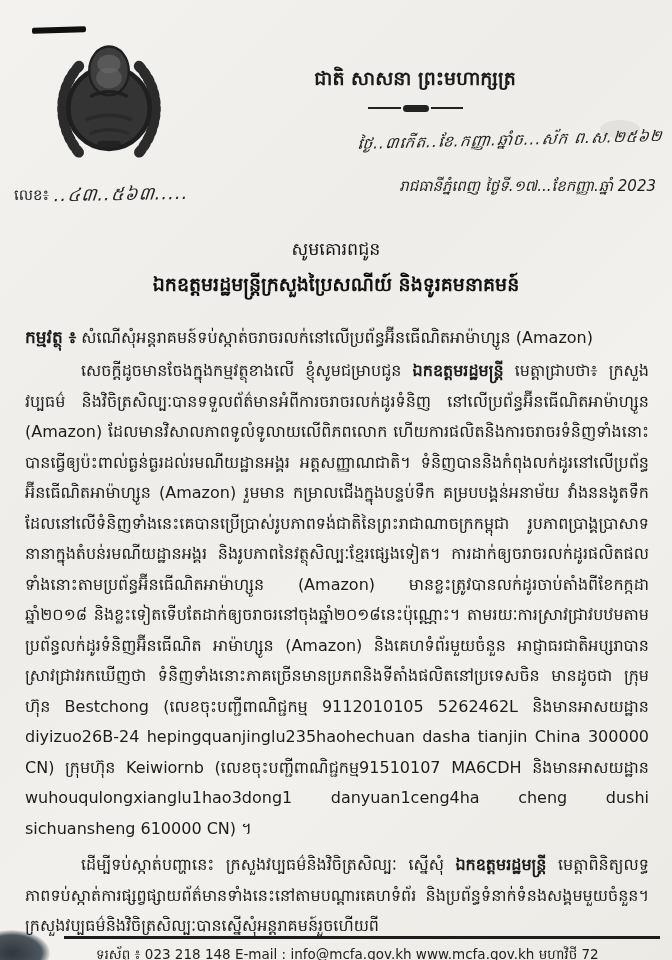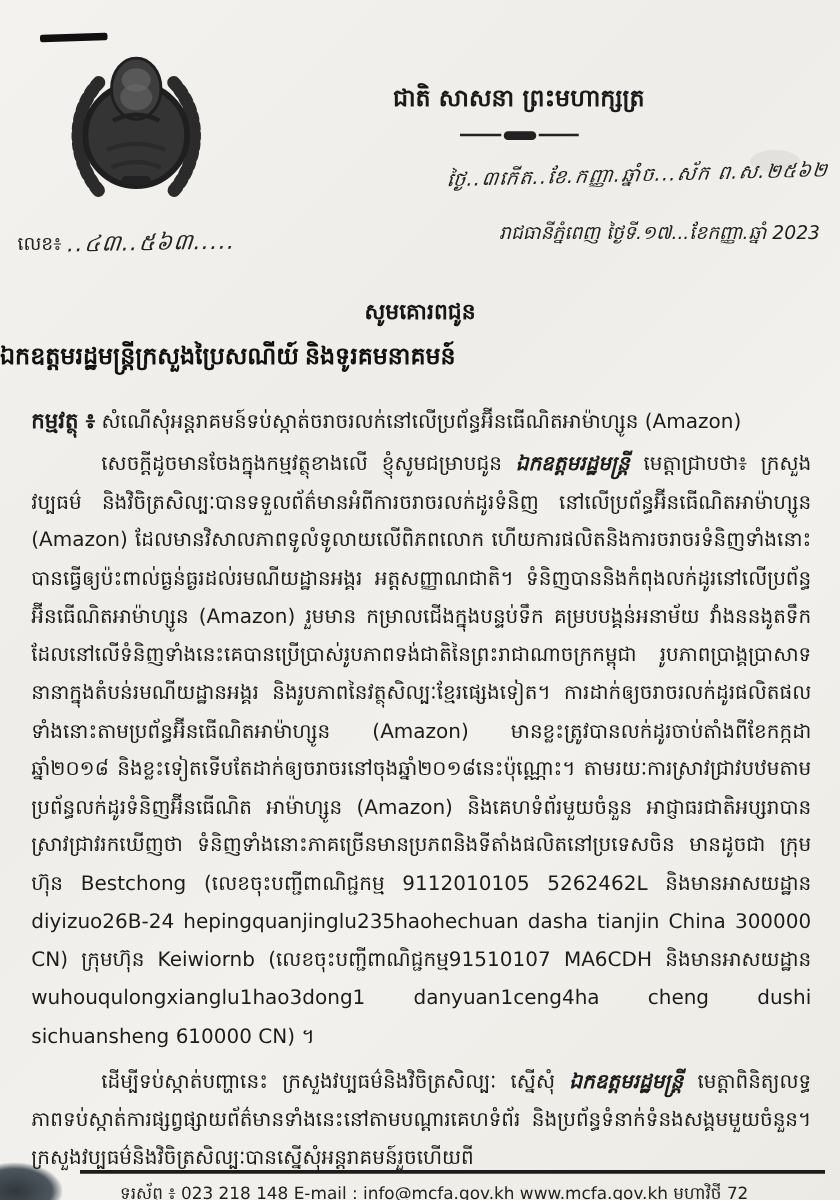--- a/index.html
+++ b/index.html
@@ -27,30 +27,30 @@
   
   .ministry-name{left:14px;top:122px;font-size:18px;font-weight:bold;color:#141414;}
   .number-line{left:14px;top:182px;font-size:15px;color:#232323;}
   .hand{font-style:italic;letter-spacing:1px;display:inline-block;transform:skewX(-6deg) rotate(-1deg);}
   .number-line .hand{font-size:18px;}
   
   .date1{left:310px;top:130px;width:352px;text-align:right;font-size:14.5px;color:#202020;}
   .date1 .hand{font-size:15.5px;transform:skewX(-8deg) rotate(-1.5deg);}
   .date2{left:310px;top:176px;width:346px;text-align:right;font-size:15px;color:#1e1e1e;font-style:italic;}
   
-  .salutation{left:0;top:238px;width:672px;text-align:center;font-size:17.5px;font-weight:bold;color:#151515;}
-  .addressee{left:0;top:272px;width:672px;font-size:19px;font-weight:bold;color:#111;font-family:Liberation Serif, serif;}
+  .salutation{left:0;top:238px;width:672px;text-align:center;font-size:17.5px;font-weight:normal;color:#151515;}
+  .addressee{left:0;top:272px;width:672px;text-align:center;font-size:19px;font-weight:bold;color:#111;}
   
   .subject{left:25px;top:324px;width:628px;font-size:16px;line-height:26px;color:#1b1b1b;}
   .subject .lbl{font-weight:bold;font-size:17px;}
   
   .body-block{left:25px;top:356px;width:624px;font-size:16px;line-height:30.5px;text-align:justify;color:#1c1c1c;}
   .body-block p{margin:0;text-indent:56px;}
   .body-block p + p{margin-top:6px;}
-  .b{font-weight:bold;font-style:italic;}
+  .b{font-weight:bold;}
   
   .footer-rule{left:64px;top:936px;width:596px;height:3px;background:#1c1c1c;}
   .footer-text{left:96px;top:946px;width:570px;font-size:13.5px;white-space:nowrap;color:#222;}
 </style>
 </head>
 <body>
 
 <div class="page">
 
   <div class="abs corner-mark"></div>

